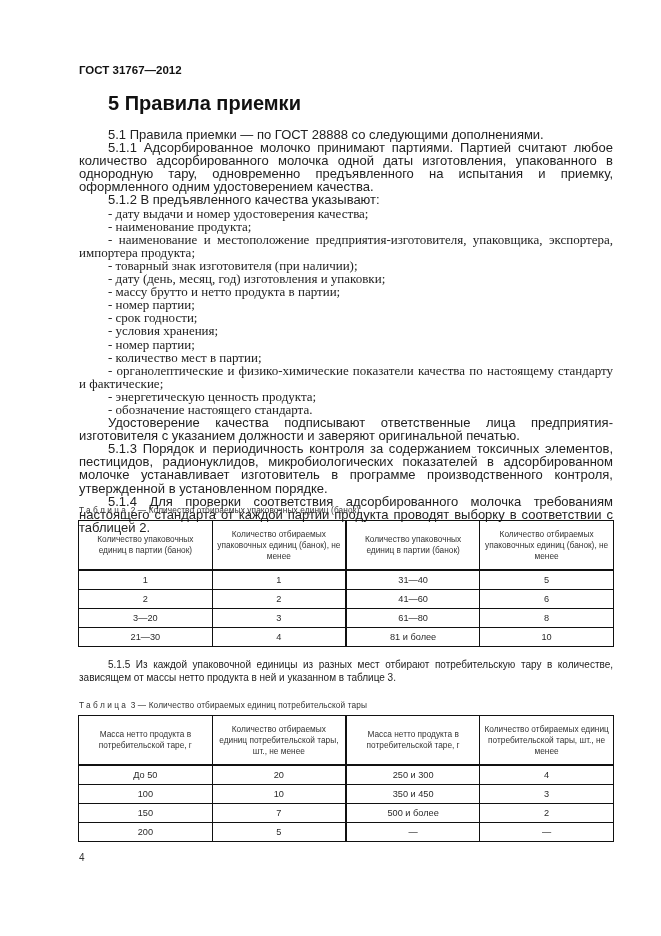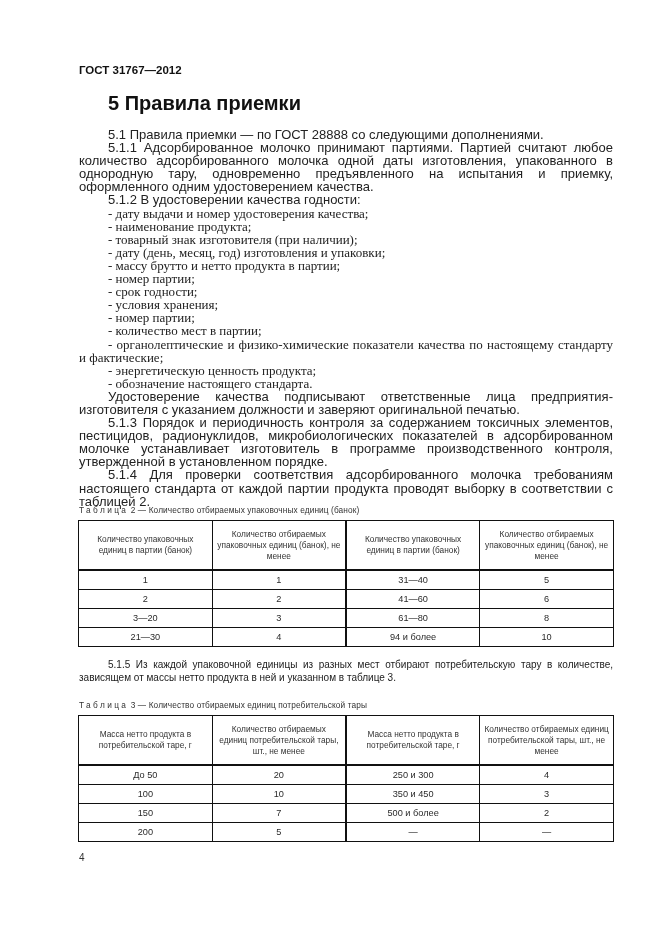--- a/index.html
+++ b/index.html
@@ -51,23 +51,24 @@
 </style>
 </head>
 <body>
 
 <div class="page-header">ГОСТ 31767—2012</div>
 <div class="section-title">5  Правила приемки</div>
 
 <div class="body-text">
   <p class="ind">5.1  Правила приемки — по ГОСТ 28888 со следующими дополнениями.</p>
   <p class="ind">5.1.1  Адсорбированное молочко принимают партиями. Партией считают любое количество адсорбированного молочка одной даты изготовления, упакованного в однородную тару, одновременно предъявленного на испытания и приемку, оформленного одним удостоверением качества.</p>
-  <p class="ind">5.1.2  В удостоверении качества годности:</p>
+  <p class="ind">5.1.2  В предъявленного качества указывают:</p>
   <p class="dash">- дату выдачи и номер удостоверения качества;</p>
   <p class="dash">- наименование продукта;</p>
+  <p class="dash">- наименование и местоположение предприятия-изготовителя, упаковщика, экспортера, импортера продукта;</p>
   <p class="dash">- товарный знак изготовителя (при наличии);</p>
   <p class="dash">- дату (день, месяц, год) изготовления и упаковки;</p>
   <p class="dash">- массу брутто и нетто продукта в партии;</p>
   <p class="dash">- номер партии;</p>
   <p class="dash">- срок годности;</p>
   <p class="dash">- условия хранения;</p>
   <p class="dash">- номер партии;</p>
   <p class="dash">- количество мест в партии;</p>
   <p class="dash">- органолептические и физико-химические показатели качества по настоящему стандарту и фактические;</p>
   <p class="dash">- энергетическую ценность продукта;</p>
@@ -112,21 +113,21 @@
     </tr>
     <tr>
       <td>3—20</td>
       <td>3</td>
       <td class="mid">61—80</td>
       <td>8</td>
     </tr>
     <tr>
       <td>21—30</td>
       <td>4</td>
-      <td class="mid">94 и более</td>
+      <td class="mid">81 и более</td>
       <td>10</td>
     </tr>
   </tbody>
 </table>
 
 <div class="para-bottom">
   <p>5.1.5  Из каждой упаковочной единицы из разных мест отбирают потребительскую тару в количестве, зависящем от массы нетто продукта в ней и указанном в таблице 3.</p>
 </div>
 
 <div class="table-caption" style="top:700px;">

